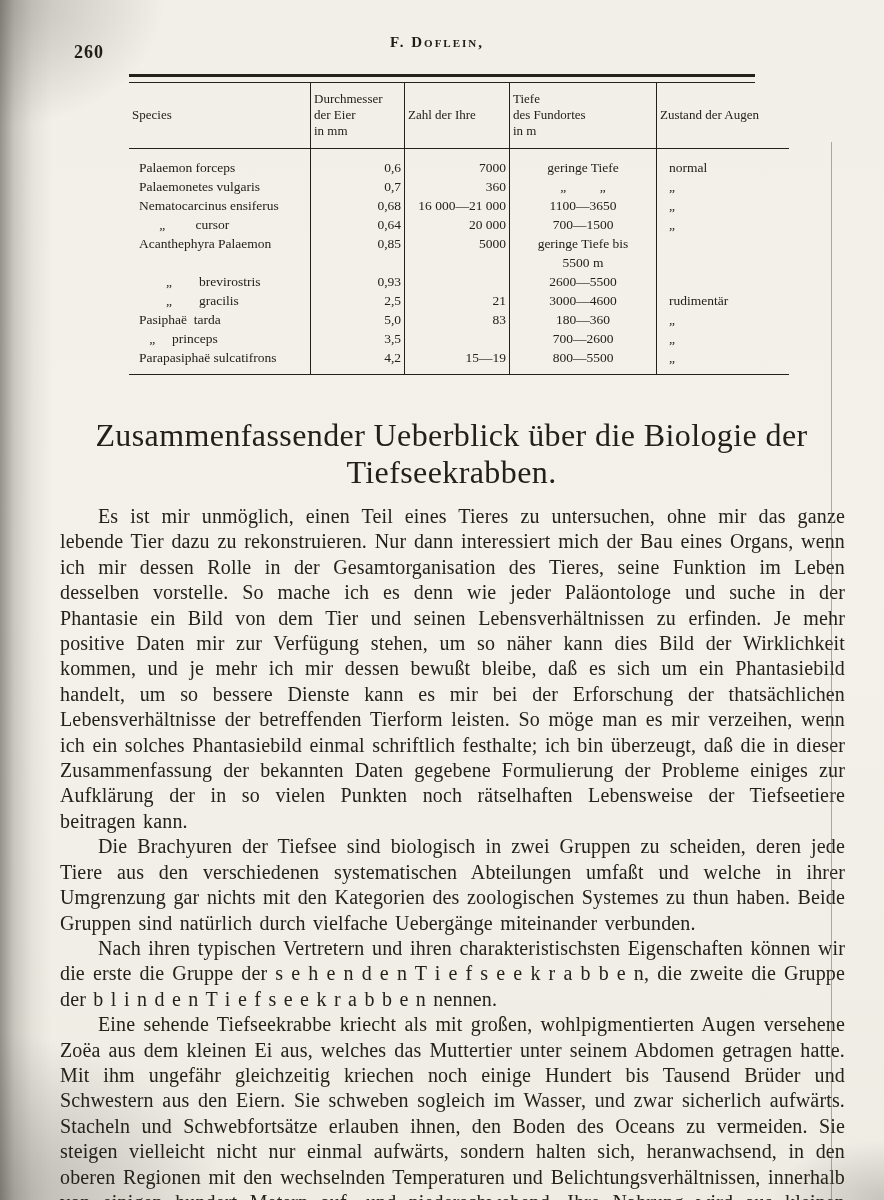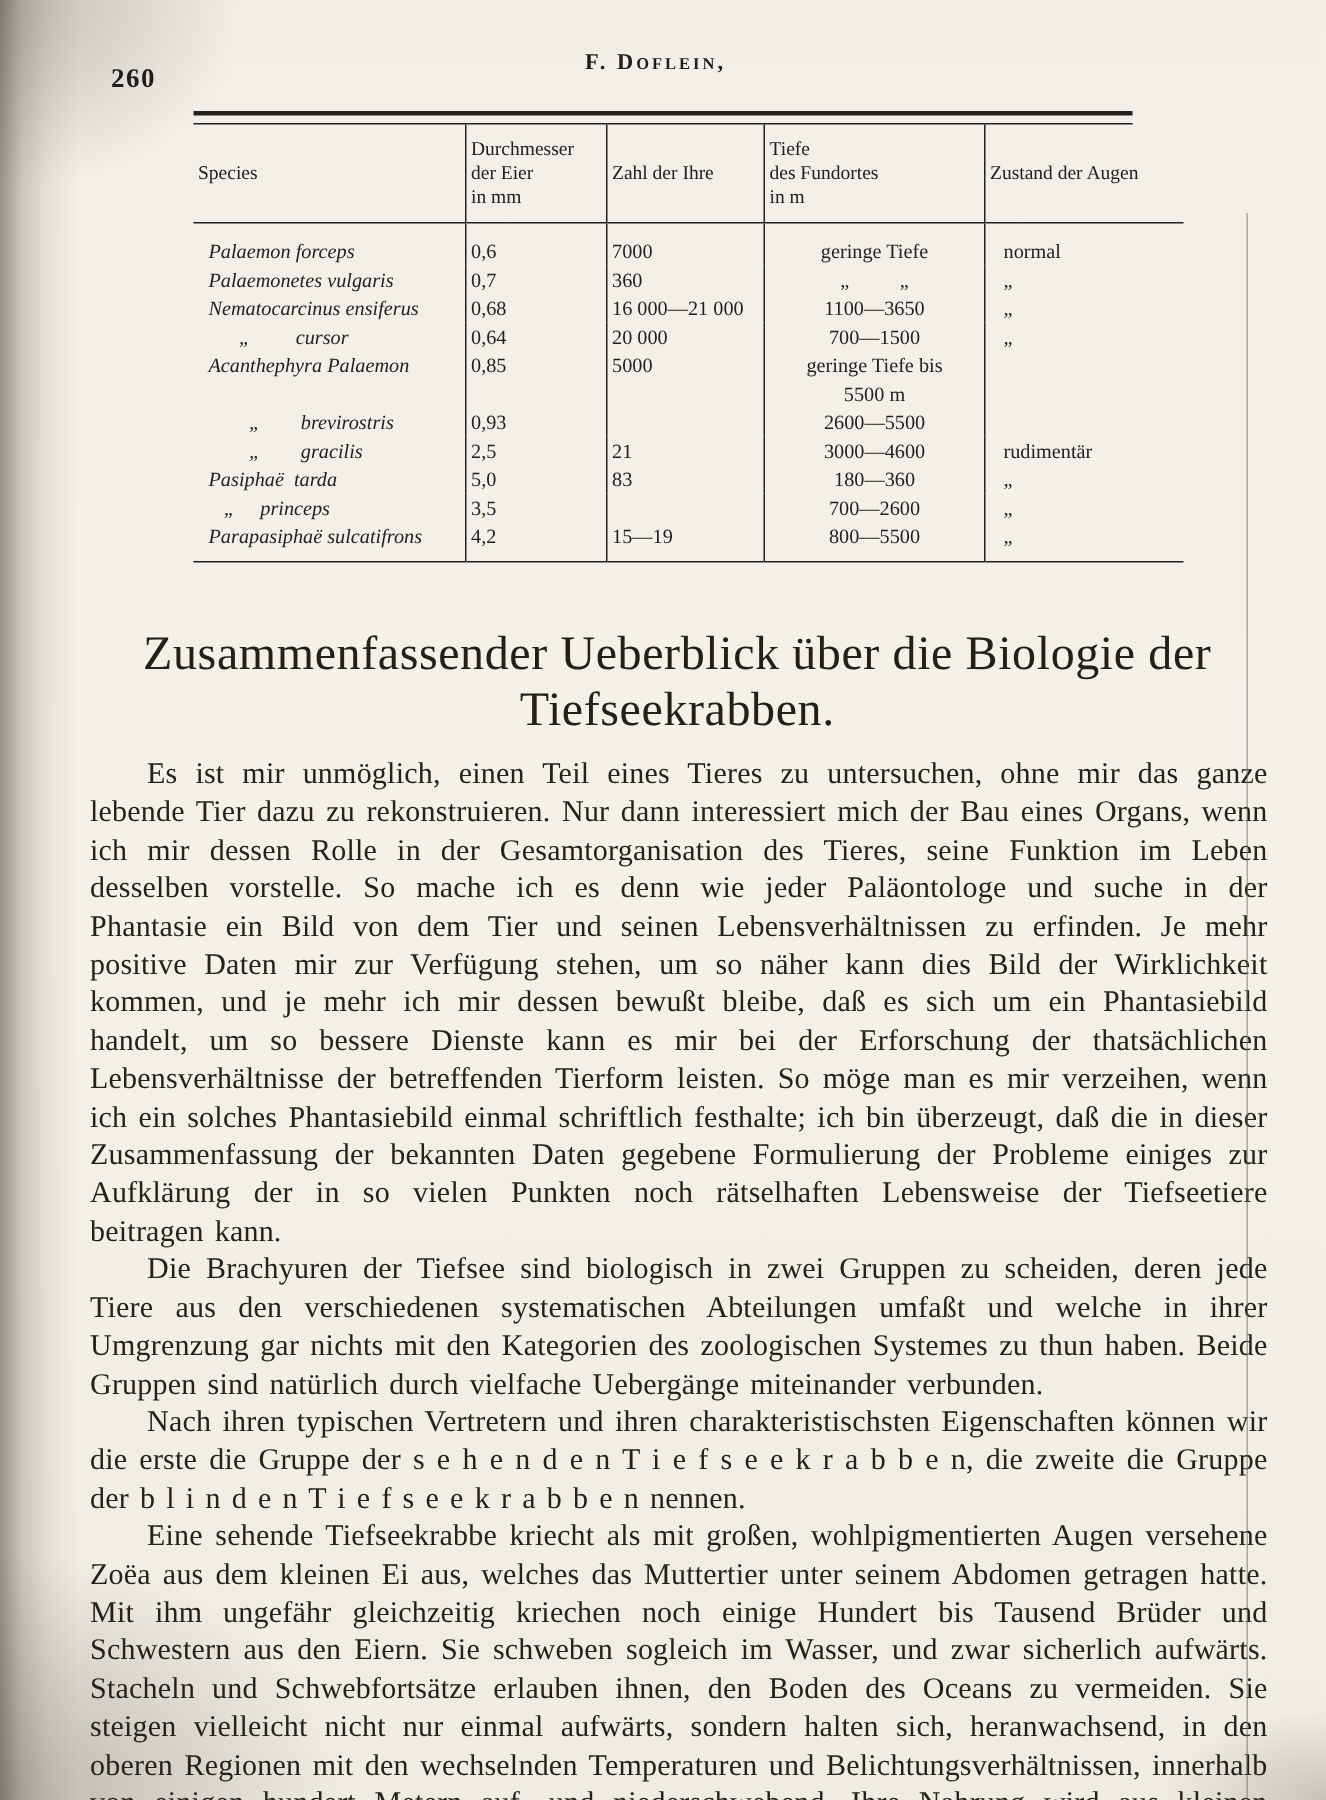--- a/index.html
+++ b/index.html
@@ -55,22 +55,22 @@
   }
   .species-table th + th, .species-table td + td { border-left: 1px solid #24211c; }
   .col-0 { width: 175px; } .col-1 { width: 87px; } .col-2 { width: 98px; }
   .col-3 { width: 140px; } .col-4 { width: 126px; }
   .species-table td {
     padding: 0 3px; line-height: 19px; vertical-align: top;
     font-size: 13.5px;
   }
   .species-table tbody tr:first-child td { padding-top: 9px; }
   .species-table tbody tr:last-child td { padding-bottom: 7px; }
-  .cell-species { font-style: italic; white-space: pre-wrap; padding-left: 10px !important; }
-  .cell-center { text-align: left; }
+  .cell-species { white-space: pre-wrap; padding-left: 10px !important; }
+  .cell-center { text-align: right; }
   .cell-tiefe  { text-align: center; white-space: pre-wrap; }
   .cell-augen  { padding-left: 12px !important; white-space: pre-wrap; }
   
   h1.section-heading {
     margin: 42px 39px 0 58px;
     text-align: center;
     font-size: 32px; font-weight: 400; letter-spacing: 0.4px;
     color: #242019;
   }
   .body-text {

